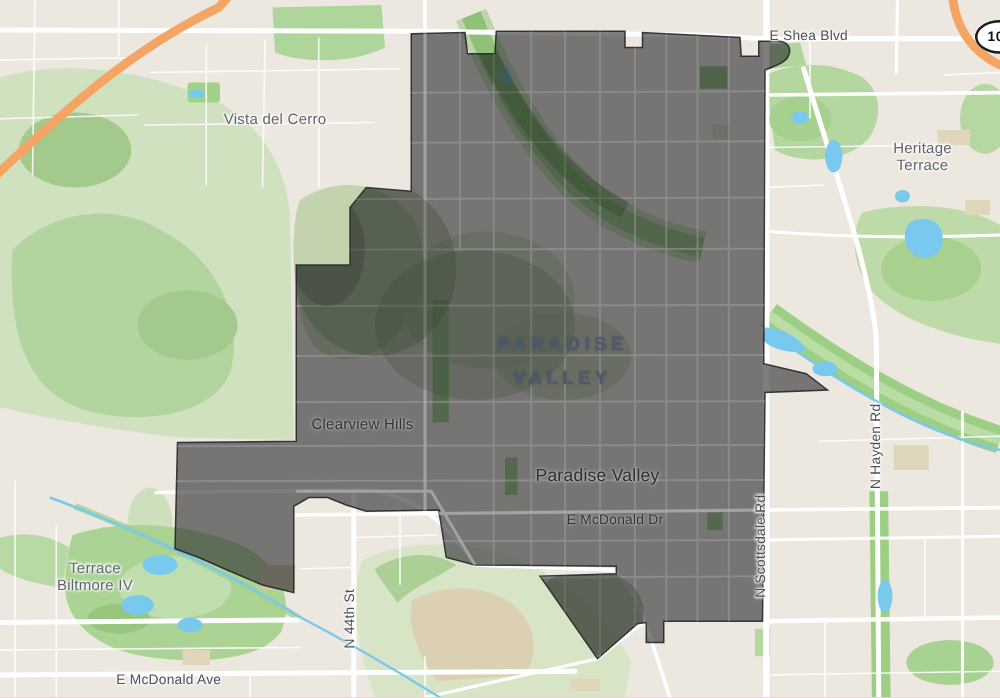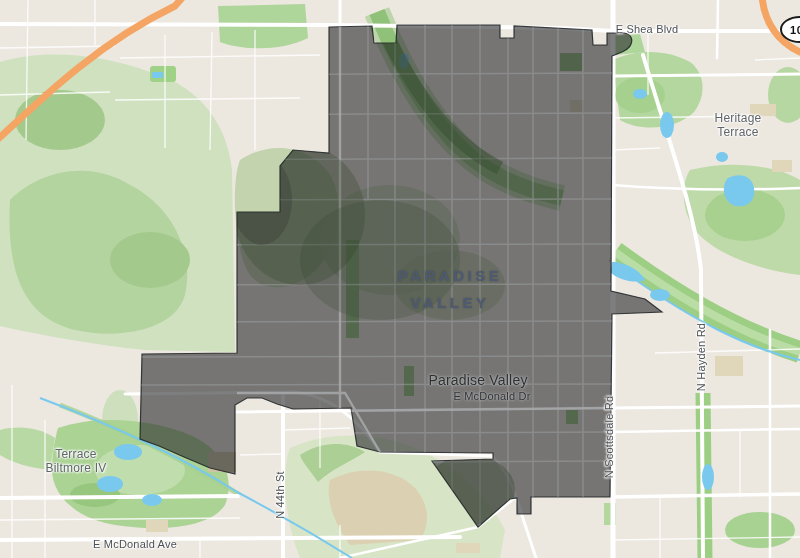--- a/index.html
+++ b/index.html
@@ -192,30 +192,32 @@
       <ellipse cx="380" cy="260" rx="80" ry="60" fill="rgba(52,70,44,0.22)"></ellipse>
       <ellipse cx="262" cy="200" rx="30" ry="45" fill="rgba(40,44,40,0.25)"></ellipse>
       <ellipse cx="470" cy="490" rx="45" ry="35" fill="rgba(48,62,40,0.35)"></ellipse>
       <path d="M380,20 C395,55 415,90 440,120 C460,143 480,158 500,168" stroke="rgba(52,76,44,0.45)" stroke-width="14" fill="none"></path>
     </g>
   </g>
 </svg>
 
 <div class="lbl road-lbl" style="left:611px;top:23px;width:72px;">E Shea Blvd</div>
 <div class="shield">101</div>
+<div class="lbl" style="left:150px;top:89px;width:140px;">Vista del Cerro</div>
 <div class="lbl" style="left:688px;top:112px;width:100px;">
   <div>Heritage</div>
   <div>Terrace</div>
 </div>
 <div class="lbl preserve" style="left:370px;top:262px;width:160px;">
   <div>PARADISE</div>
   <div>VALLEY</div>
 </div>
+<div class="lbl on-dark" style="left:220px;top:333px;width:140px;">Clearview Hills</div>
 <div class="lbl town" style="left:398px;top:344px;width:160px;margin-top:28px;">Paradise Valley</div>
-<div class="lbl road-lbl on-dark" style="left:430px;top:390px;width:124px;text-align:center;">E McDonald Dr</div>
+<div class="lbl road-lbl on-dark" style="left:430px;top:410px;width:124px;text-align:center;">E McDonald Dr</div>
 <div class="lbl road-lbl vert" style="left:550px;top:430px;">N Scottsdale Rd</div>
 <div class="lbl road-lbl vert" style="left:642px;top:350px;">N Hayden Rd</div>
 <div class="lbl road-lbl vert" style="left:221px;top:488px;">N 44th St</div>
 <div class="lbl" style="left:16px;top:448px;width:120px;">
   <div>Terrace</div>
   <div>Biltmore IV</div>
 </div>
 <div class="lbl road-lbl" style="left:65px;top:538px;width:140px;">E McDonald Ave</div>
 </div>
 

